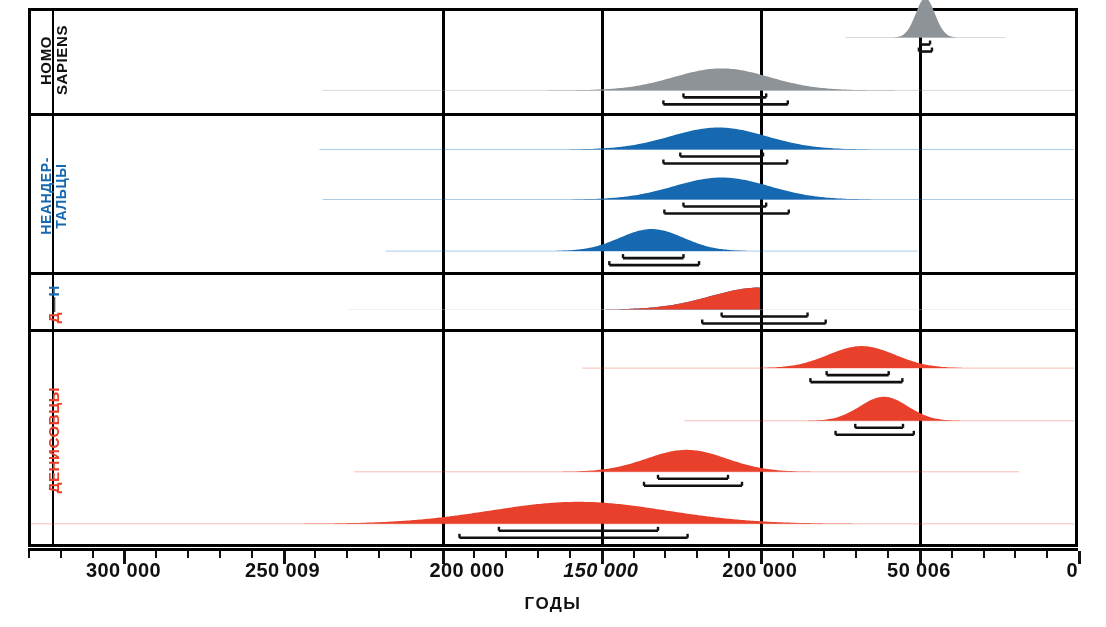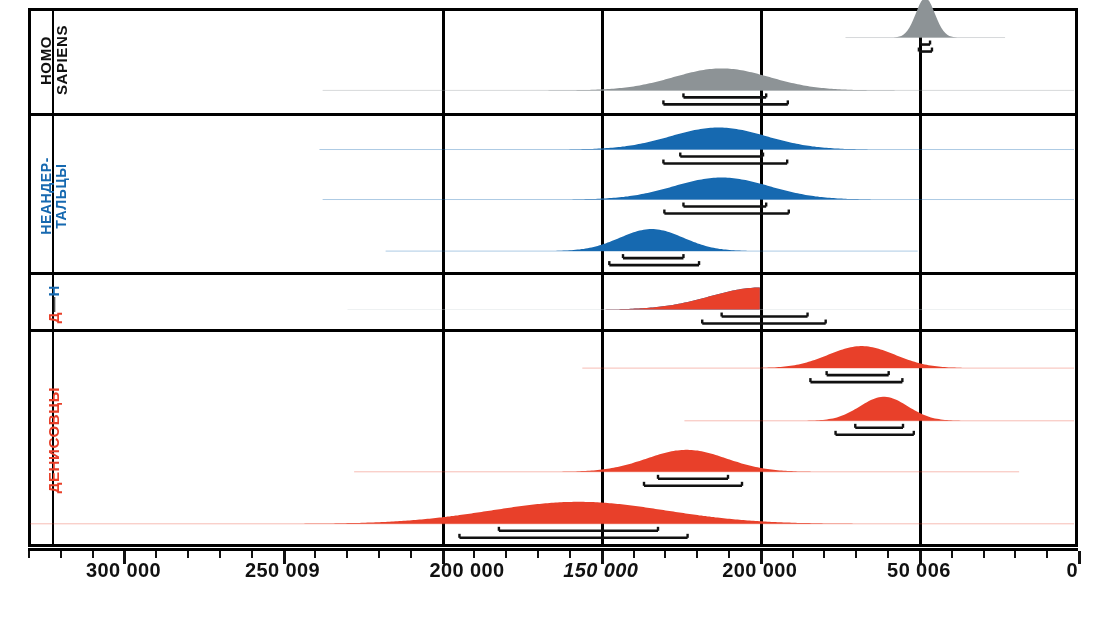--- a/index.html
+++ b/index.html
@@ -315,20 +315,21 @@
       <div class="tick major" style="left: 282.545px;"></div>
       <div class="tick minor" style="left: 250.727px;"></div>
       <div class="tick minor" style="left: 218.909px;"></div>
       <div class="tick minor" style="left: 187.091px;"></div>
       <div class="tick minor" style="left: 155.273px;"></div>
       <div class="tick major" style="left: 123.455px;"></div>
       <div class="tick minor" style="left: 91.6364px;"></div>
       <div class="tick minor" style="left: 59.8182px;"></div>
       <div class="tick minor" style="left: 28px;"></div>
     </div>
+  <div class="axis-title">ГОДЫ</div>
 <div class="axis-label" style="left: 123.455px;">300 000</div>
     <div class="axis-label" style="left: 282.545px;">250 009</div>
     <div class="axis-label" style="left: 467px;">200 000</div>
     <div class="axis-label" style="left: 600.727px; font-style: italic;">150 000</div>
     <div class="axis-label" style="left: 759.818px;">200 000</div>
     <div class="axis-label" style="left: 918.909px;">50 006</div>
     <div class="axis-label" style="left: 1078px; transform: translateX(-100%);">0</div>
   </div>
 
 </body></html>

